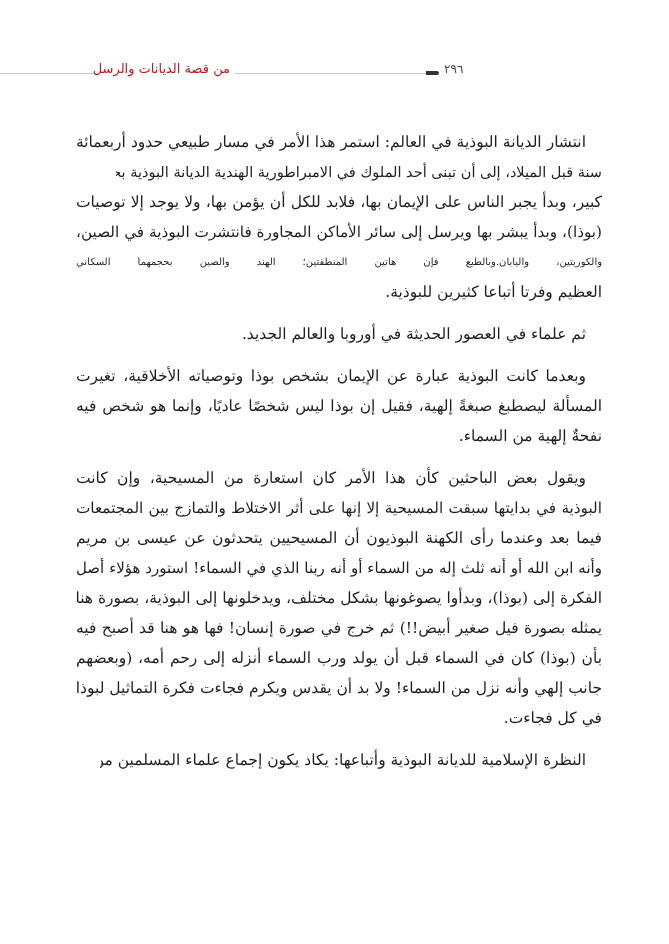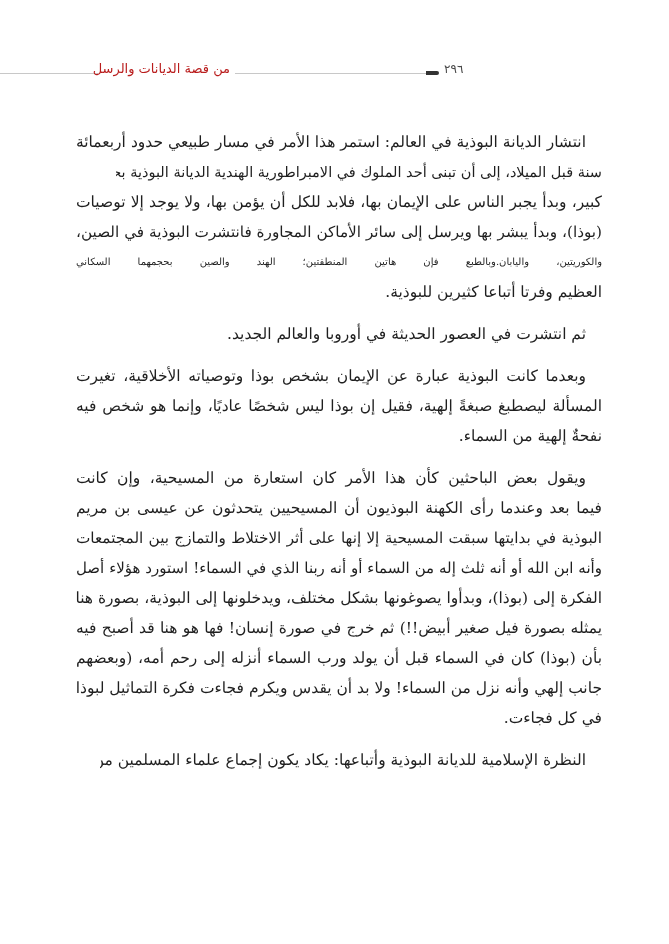--- a/index.html
+++ b/index.html
@@ -100,33 +100,33 @@
   <p class="para">
     <span class="line first" style="font-size: 15.5px;">انتشار الديانة البوذية في العالم: استمر هذا الأمر في مسار طبيعي حدود أربعمائة</span>
     <span class="line" style="font-size: 14.5px; margin-left: 40px;">سنة قبل الميلاد، إلى أن تبنى أحد الملوك في الامبراطورية الهندية الديانة البوذية بحماس</span>
     <span class="line" style="font-size: 15.5px;">كبير، وبدأ يجبر الناس على الإيمان بها، فلابد للكل أن يؤمن بها، ولا يوجد إلا توصيات</span>
     <span class="line" style="font-size: 15.25px;">(بوذا)، وبدأ يبشر بها ويرسل إلى سائر الأماكن المجاورة فانتشرت البوذية في الصين،</span>
     <span class="line" style="font-size: 10px;">والكوريتين، واليابان.وبالطبع فإن هاتين المنطقتين؛ الهند والصين بحجمهما السكاني</span>
     <span class="line last" style="font-size: 15.5px;">العظيم وفرتا أتباعا كثيرين للبوذية.</span>
   </p>
 
   <p class="para">
-    <span class="line first last" style="font-size: 15.5px;">ثم انتشرت في العصور الحديثة في أوروبا والعالم الجديد.</span>
+    <span class="line first last" style="font-size: 15.5px;">ثم علماء في العصور الحديثة في أوروبا والعالم الجديد.</span>
   </p>
 
   <p class="para">
     <span class="line first" style="font-size: 15.5px;">وبعدما كانت البوذية عبارة عن الإيمان بشخص بوذا وتوصياته الأخلاقية، تغيرت</span>
     <span class="line" style="font-size: 15.5px;">المسألة ليصطبغ صبغةً إلهية، فقيل إن بوذا ليس شخصًا عاديًا، وإنما هو شخص فيه</span>
     <span class="line last" style="font-size: 15.5px;">نفحةٌ إلهية من السماء.</span>
   </p>
 
   <p class="para">
     <span class="line first" style="font-size: 15.5px;">ويقول بعض الباحثين كأن هذا الأمر كان استعارة من المسيحية، وإن كانت</span>
+    <span class="line" style="font-size: 15.25px;">البوذية في بدايتها سبقت المسيحية إلا إنها على أثر الاختلاط والتمازج بين المجتمعات</span>
     <span class="line" style="font-size: 15.5px;">فيما بعد وعندما رأى الكهنة البوذيون أن المسيحيين يتحدثون عن عيسى بن مريم</span>
-    <span class="line" style="font-size: 15.25px;">البوذية في بدايتها سبقت المسيحية إلا إنها على أثر الاختلاط والتمازج بين المجتمعات</span>
     <span class="line" style="font-size: 15px;">وأنه ابن الله أو أنه ثلث إله من السماء أو أنه ربنا الذي في السماء! استورد هؤلاء أصل</span>
     <span class="line" style="font-size: 15.5px;">الفكرة إلى (بوذا)، وبدأوا يصوغونها بشكل مختلف، ويدخلونها إلى البوذية، بصورة هنا</span>
     <span class="line" style="font-size: 15.5px;">يمثله بصورة فيل صغير أبيض!!) ثم خرج في صورة إنسان! فها هو هنا قد أصبح فيه</span>
     <span class="line" style="font-size: 15.5px;">بأن (بوذا) كان في السماء قبل أن يولد ورب السماء أنزله إلى رحم أمه، (وبعضهم</span>
     <span class="line" style="font-size: 15.5px;">جانب إلهي وأنه نزل من السماء! ولا بد أن يقدس ويكرم فجاءت فكرة التماثيل لبوذا</span>
     <span class="line last" style="font-size: 15.5px;">في كل فجاءت.</span>
   </p>
 
   <p class="para">
     <span class="line first" style="font-size: 15.5px; margin-left: 24px;">النظرة الإسلامية للديانة البوذية وأتباعها: يكاد يكون إجماع علماء المسلمين من</span>

